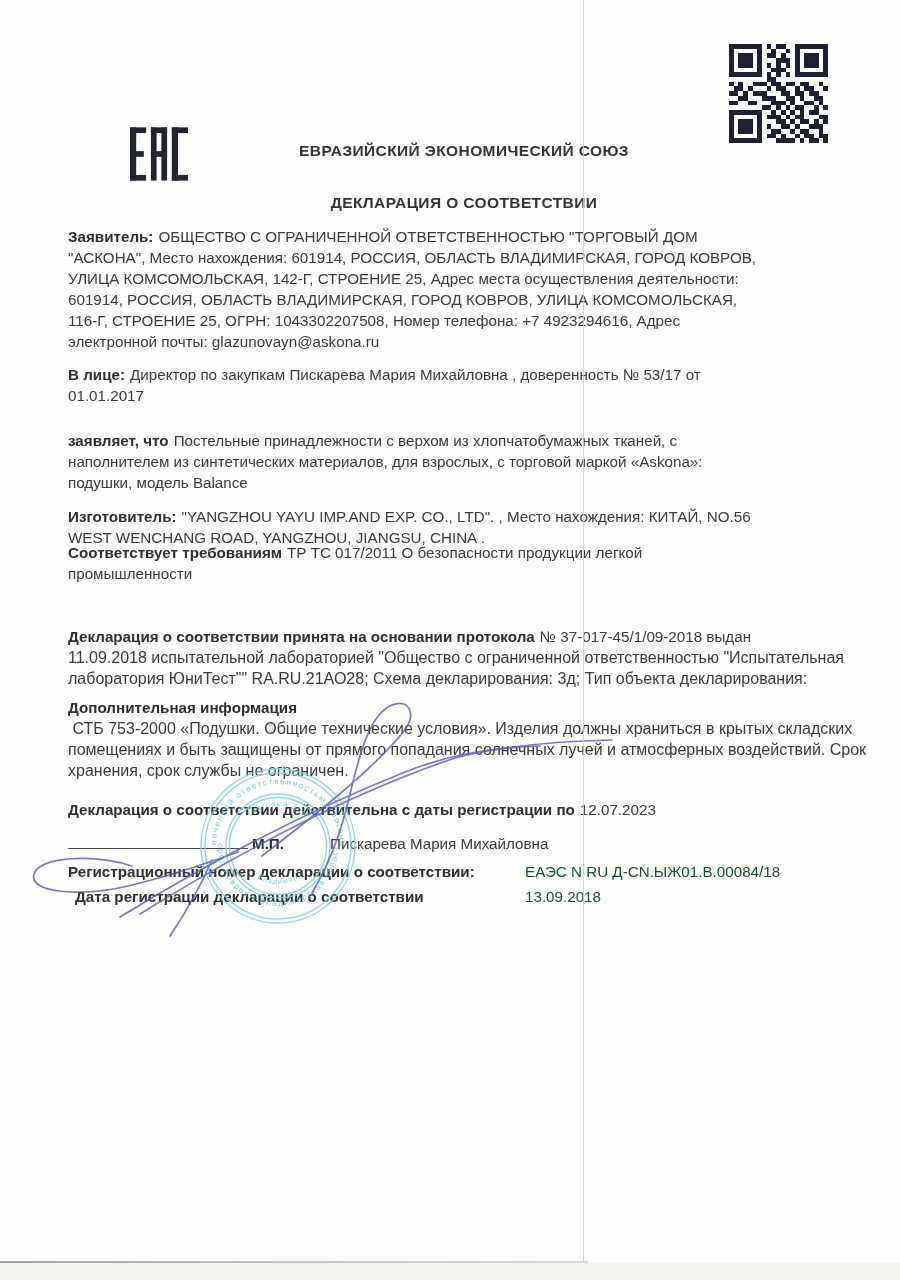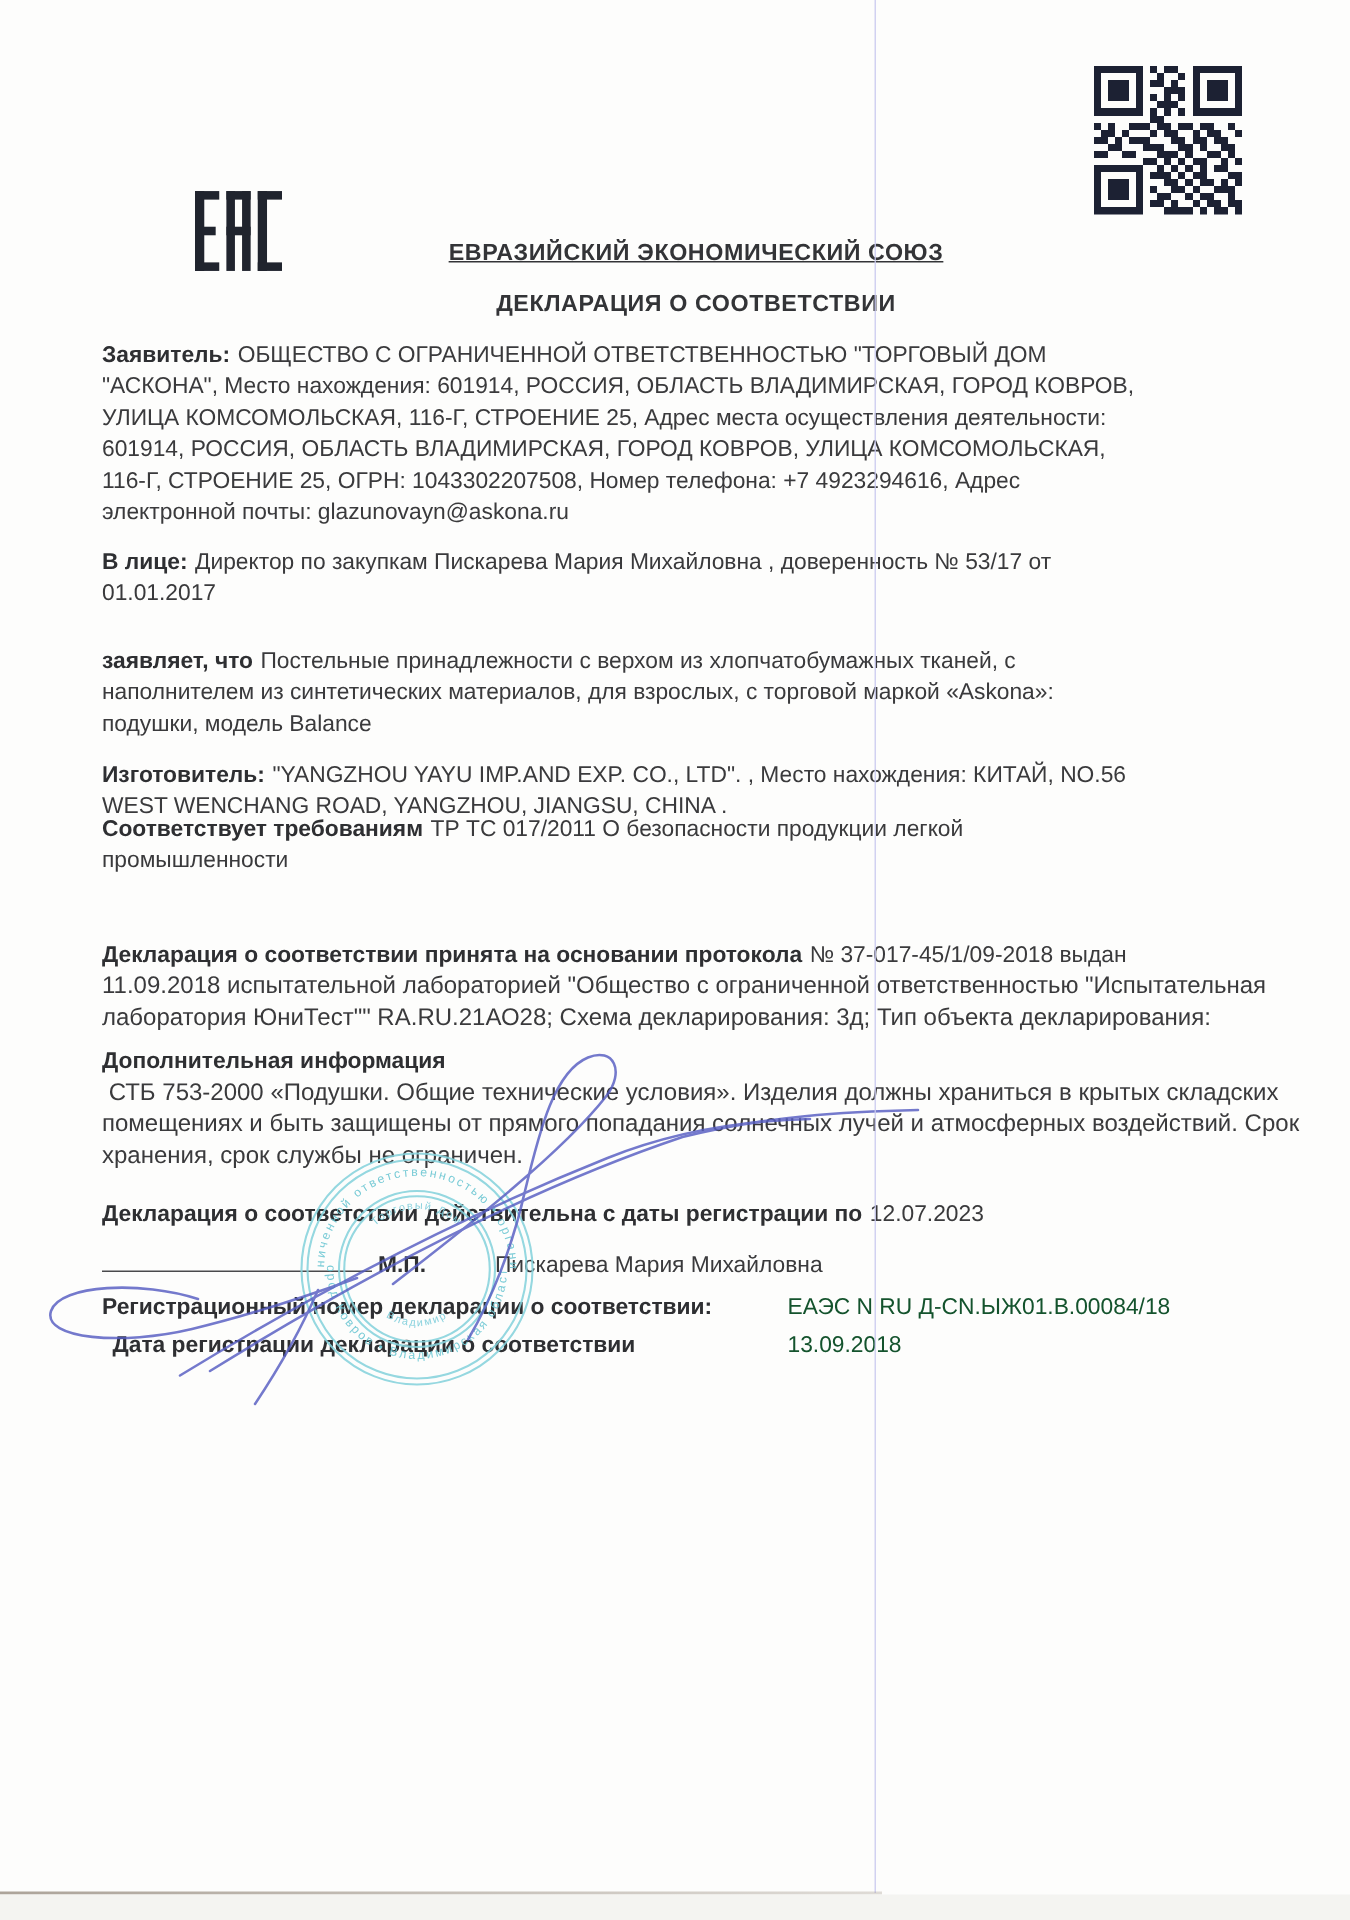--- a/index.html
+++ b/index.html
@@ -8,21 +8,21 @@
     background:#fdfdfc; overflow:hidden;
     font-family:"Liberation Sans", sans-serif;
     color:#3a3a3c;
   }
   
   .title{
     position:absolute; left:0; right:0; text-align:center;
     font-weight:bold; font-size:15.5px; letter-spacing:.4px; color:#333437;
     padding-left:28px; white-space:pre;
   }
-  #union-title{top:160px;text-decoration:underline;}
+  #union-title{top:142px;}
   #doc-title{top:194px;}
   
   #eac-logo{position:absolute; left:130px; top:127px;}
   #qr-code{position:absolute; left:729px; top:44px;}
   
   .para{position:absolute; left:68px; font-size:15.2px; line-height:21px;}
   .line{white-space:pre;}
   .lbl{font-weight:bold; color:#2e2f32; margin-right:5px;}
   .small{font-size:16px;}
   .value{position:absolute; left:457px; top:0; font-weight:normal; color:#14532d;}
@@ -304,21 +304,21 @@
         <rect x="20" y="20" width="1" height="1" fill="#1c2133"></rect>
       </svg>
   </div>
 
   <div class="title" id="union-title">ЕВРАЗИЙСКИЙ ЭКОНОМИЧЕСКИЙ СОЮЗ</div>
   <div class="title" id="doc-title">ДЕКЛАРАЦИЯ О СООТВЕТСТВИИ</div>
 
   <div class="para" style="top:226px">
     <div class="line"><span class="lbl">Заявитель:</span><span>ОБЩЕСТВО С ОГРАНИЧЕННОЙ ОТВЕТСТВЕННОСТЬЮ "ТОРГОВЫЙ ДОМ</span></div>
     <div class="line">"АСКОНА", Место нахождения: 601914, РОССИЯ, ОБЛАСТЬ ВЛАДИМИРСКАЯ, ГОРОД КОВРОВ,</div>
-    <div class="line">УЛИЦА КОМСОМОЛЬСКАЯ, 116-Г, СТРОЕНИЕ 25, Адрес места осуществления деятельности:</div>
+    <div class="line">УЛИЦА КОМСОМОЛЬСКАЯ, 142-Г, СТРОЕНИЕ 25, Адрес места осуществления деятельности:</div>
     <div class="line">601914, РОССИЯ, ОБЛАСТЬ ВЛАДИМИРСКАЯ, ГОРОД КОВРОВ, УЛИЦА КОМСОМОЛЬСКАЯ,</div>
     <div class="line">116-Г, СТРОЕНИЕ 25, ОГРН: 1043302207508, Номер телефона: +7 4923294616, Адрес</div>
     <div class="line">электронной почты: glazunovayn@askona.ru</div>
   </div>
 
   <div class="para" style="top:364px">
     <div class="line"><span class="lbl">В лице:</span><span>Директор по закупкам Пискарева Мария Михайловна , доверенность № 53/17 от</span></div>
     <div class="line">01.01.2017</div>
   </div>
 

